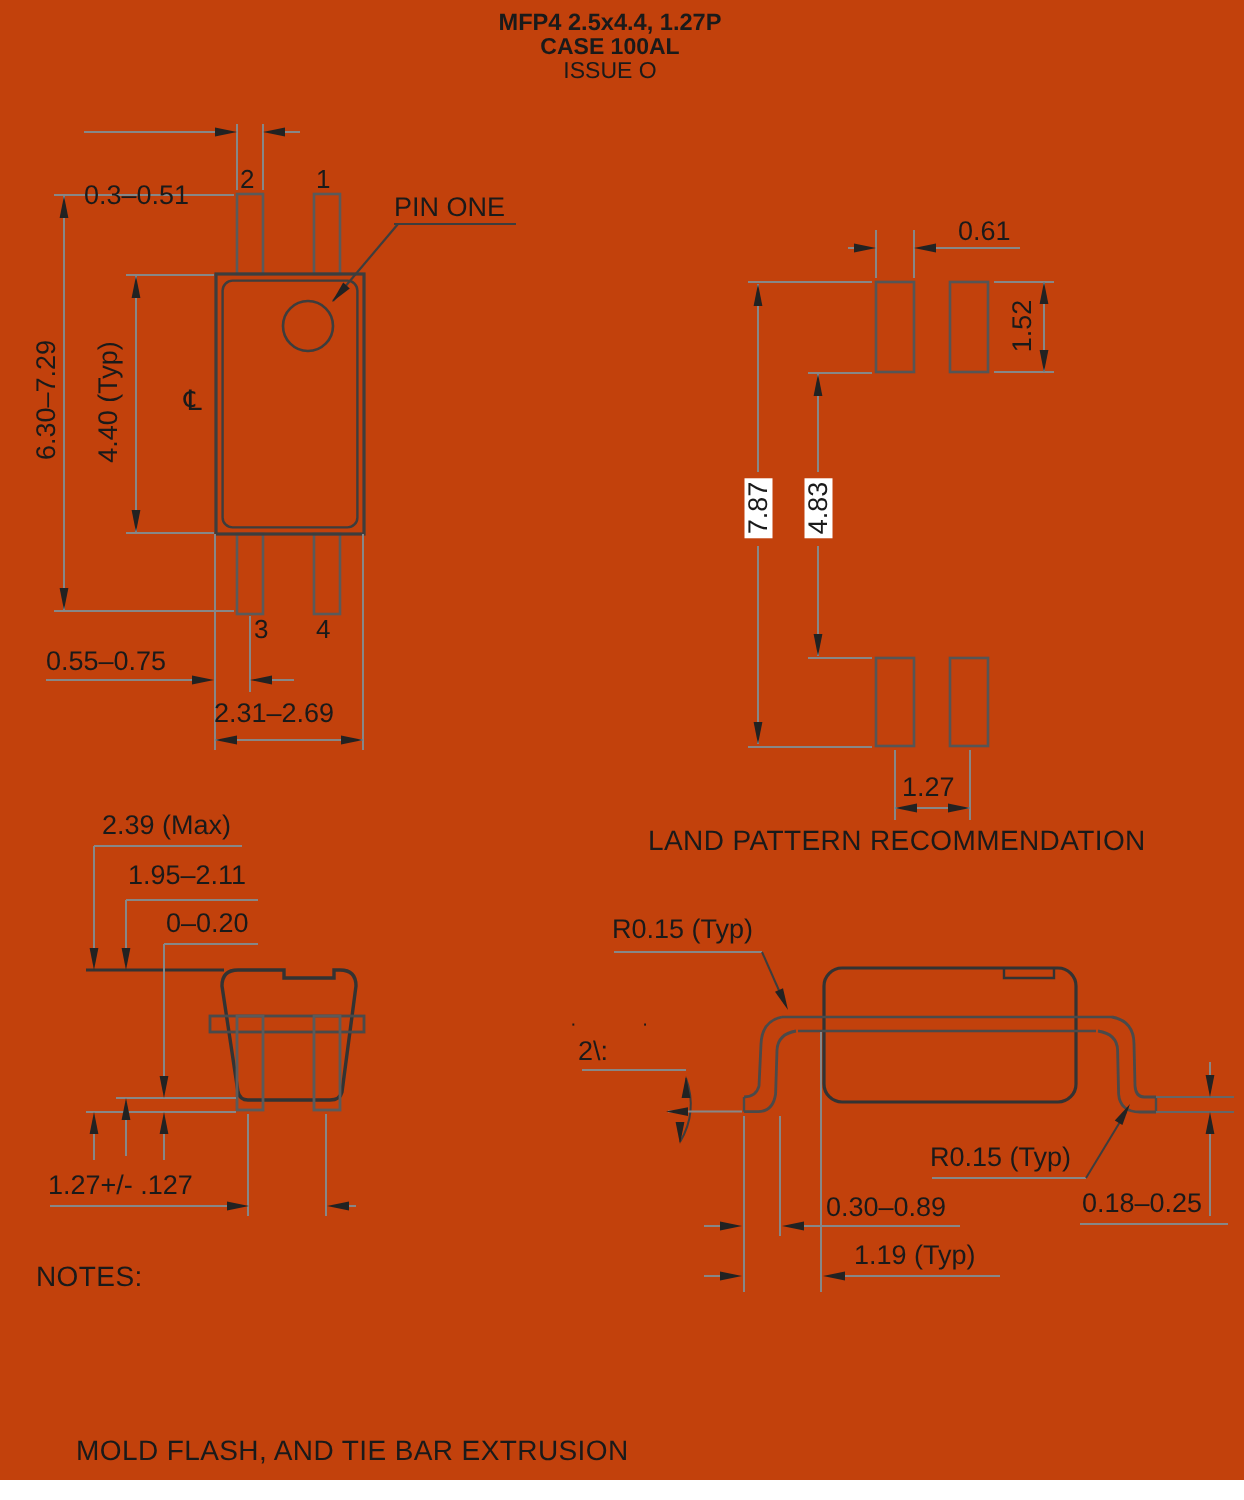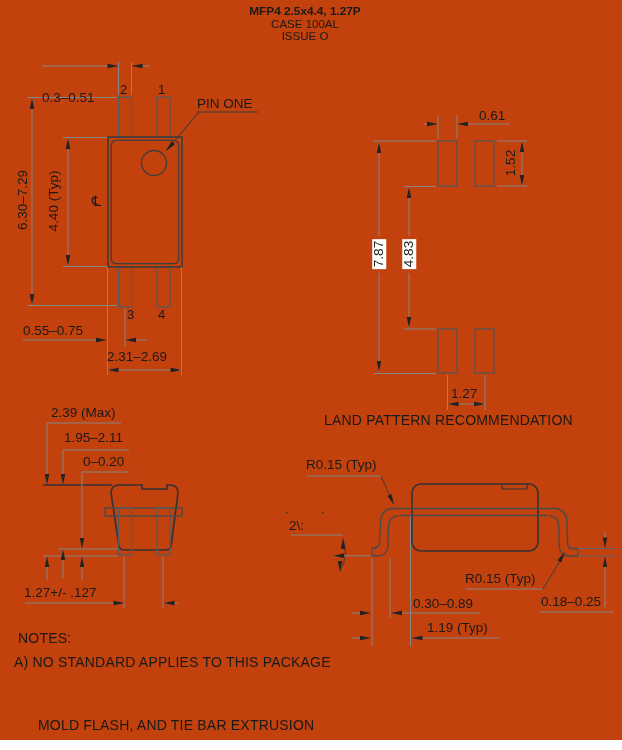--- a/index.html
+++ b/index.html
@@ -186,21 +186,21 @@
       <polygon points="371,613 360,610.8 360,615.2"></polygon>
       <polygon points="391,613 402,610.8 402,615.2"></polygon>
       <polygon points="371,638 360,635.8 360,640.2"></polygon>
       <polygon points="411.5,638 422.5,635.8 422.5,640.2"></polygon>
       <polygon points="605,548.5 602.8,537.5 607.2,537.5"></polygon>
       <polygon points="605,556 602.8,567 607.2,567"></polygon>
     </g>
   </svg>
 
   <div class="lbl title1 center" style="left:305px;top:6px;">MFP4 2.5x4.4, 1.27P</div>
-  <div class="lbl title2 center" style="left:305px;top:19px;">CASE 100AL</div>
+  <div class="lbl title2 center" style="left:305px;top:19px;font-weight:bold;">CASE 100AL</div>
   <div class="lbl title2 center" style="left:305px;top:31px;">ISSUE O</div>
 
   <div class="lbl" style="left:42px;top:51px;margin-top:40px;">0.3–0.51</div>
   <div class="lbl sm" style="left:120px;top:83px;">2</div>
   <div class="lbl sm" style="left:158px;top:83px;">1</div>
   <div class="lbl" style="left:197px;top:97px;">PIN ONE</div>
   <div class="lbl rot" style="left:23px;top:200px;">6.30–7.29</div>
   <div class="lbl rot" style="left:54px;top:201px;">4.40 (Typ)</div>
   <div class="lbl cl" style="left:90px;top:194px;">℄</div>
   <div class="lbl" style="left:23px;top:324px;">0.55–0.75</div>
@@ -222,16 +222,15 @@
 
   <div class="lbl" style="left:306px;top:458px;">R0.15 (Typ)</div>
   <div class="lbl dots" style="left:285px;top:508px;">·  ·</div>
   <div class="lbl" style="left:289px;top:519px;">2\:</div>
   <div class="lbl" style="left:465px;top:572px;">R0.15 (Typ)</div>
   <div class="lbl" style="left:413px;top:597px;">0.30–0.89</div>
   <div class="lbl" style="left:427px;top:621px;">1.19 (Typ)</div>
   <div class="lbl" style="left:541px;top:595px;">0.18–0.25</div>
 
   <div class="lbl note" style="left:18px;top:631px;">NOTES:</div>
-  <div class="lbl note" style="left:14px;top:655px;">A) NO STANDARD APPLIES TO THIS PACKAGE</div>
   <div class="lbl note" style="left:38px;top:718px;">MOLD FLASH, AND TIE BAR EXTRUSION</div>
 
 </div>
 
 </body></html>

